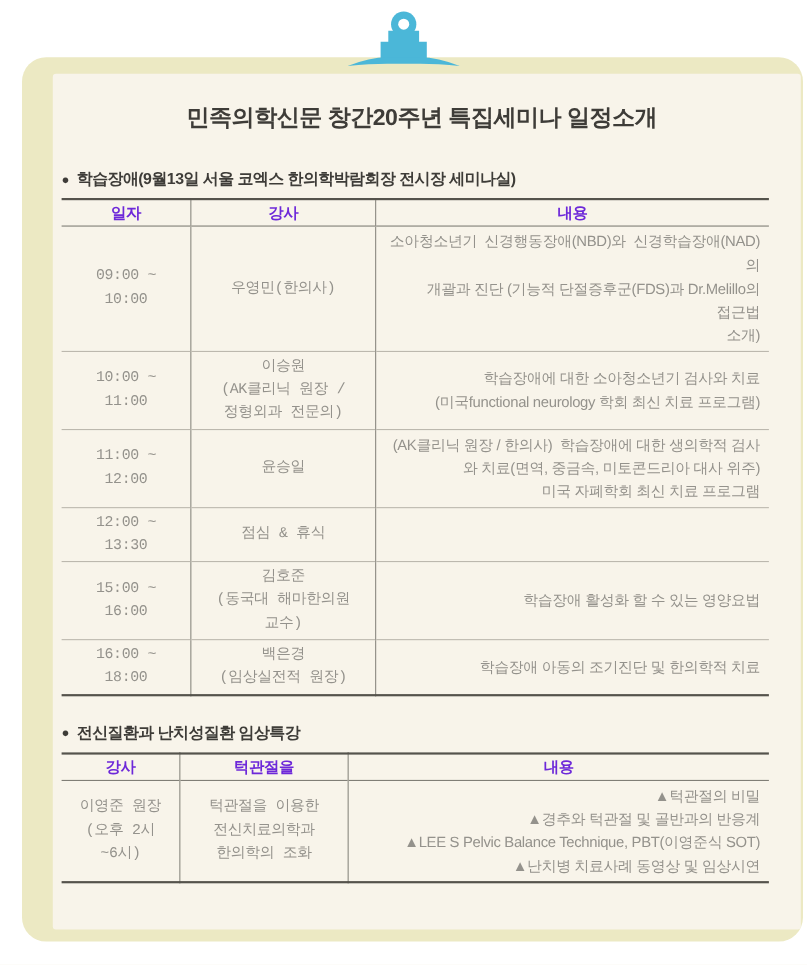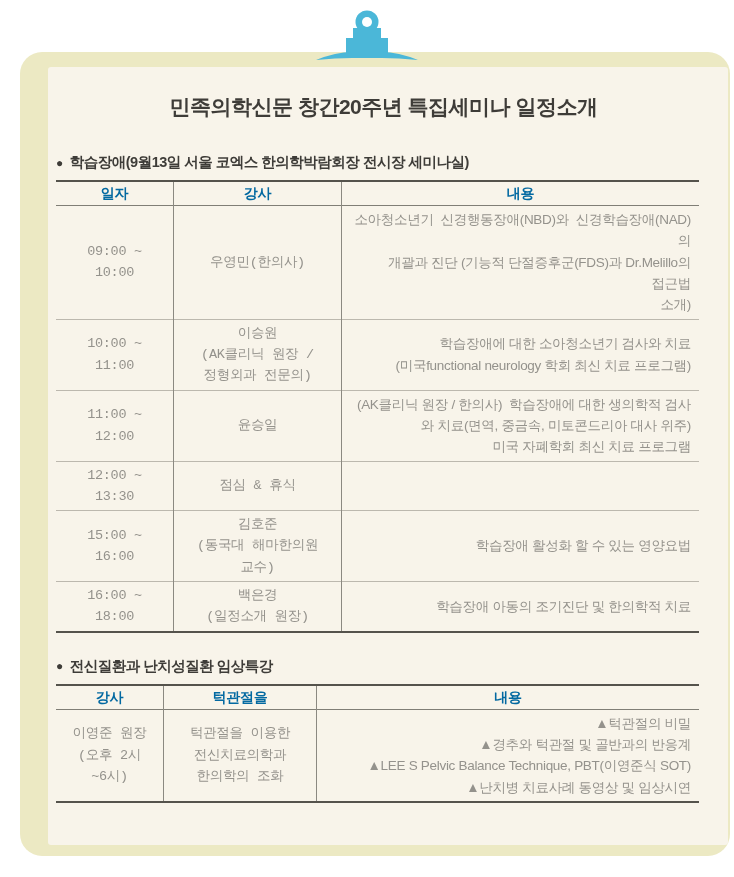--- a/index.html
+++ b/index.html
@@ -28,21 +28,21 @@
     margin:0 0 8px 0;
   }
   .bullet{font-size:12px;line-height:1;color:#3e3c38;}
   table.sched{
     width:643px;border-collapse:collapse;table-layout:fixed;
     border-top:2px solid #55534c;border-bottom:2px solid #55534c;
     margin:0 0 24px 0;
     font-size:13.5px;color:#94928c;letter-spacing:-0.3px;
   }
   table.sched th{
-    font-size:14px;font-weight:bold;color:#0369a1;
+    font-size:14px;font-weight:bold;color:#6d28d9;
     padding:2px 6px;line-height:1.35;text-align:center;
   }
   table.sched thead tr{border-bottom:1px solid #807e76;}
   table.sched tbody tr + tr{border-top:1px solid #bcb8ae;}
   table.sched td{
     padding:3px 8px;line-height:1.58;vertical-align:middle;
     white-space:pre-wrap;word-break:keep-all;
   }
   table.sched th:nth-child(1),table.sched th:nth-child(2),
   table.sched td:nth-child(1),table.sched td:nth-child(2){
@@ -112,21 +112,21 @@
         </tr>
         <tr>
           <td class="c1">15:00 ~ 16:00</td>
           <td class="c2">김호준
 (동국대 해마한의원 교수)</td>
           <td>학습장애 활성화 할 수 있는 영양요법</td>
         </tr>
         <tr>
           <td class="c1">16:00 ~ 18:00</td>
           <td class="c2">백은경
-(일정소개 원장)</td>
+(임상실전적 원장)</td>
           <td>학습장애 아동의 조기진단 및 한의학적 치료</td>
         </tr>
       </tbody>
     </table>
   </div>
 
   <div class="section">
     <div class="section-heading">
       <span class="bullet">●</span>
       <span>전신질환과 난치성질환 임상특강</span>

